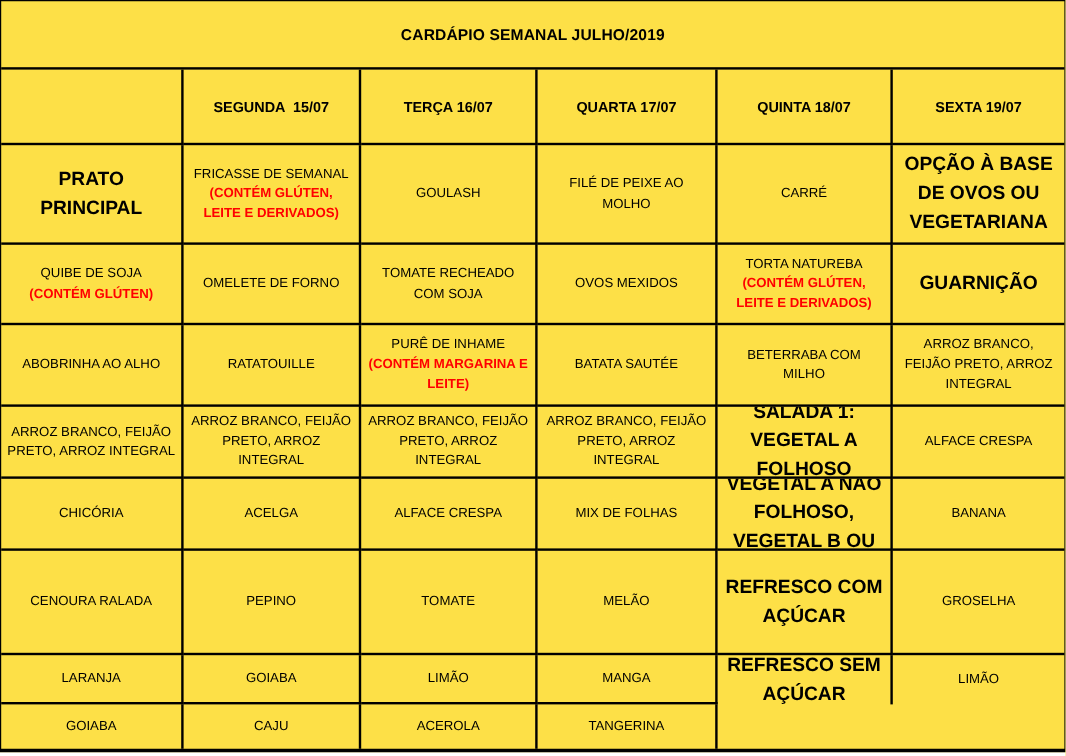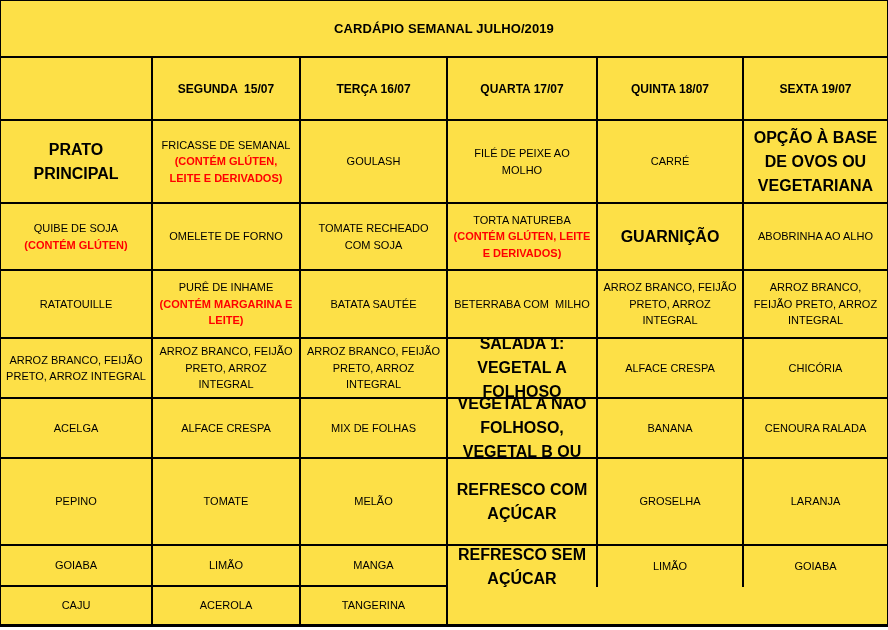--- a/index.html
+++ b/index.html
@@ -126,20 +126,23 @@
         <span class="txt">QUIBE DE SOJA</span>
         <span class="note">(CONTÉM GLÚTEN)</span>
       </div>
     <div class="data">
         <span class="txt">OMELETE DE FORNO</span>
       </div>
     <div class="data">
         <span class="txt">TOMATE RECHEADO COM SOJA</span>
       </div>
     <div class="data">
+        <span class="txt">OVOS MEXIDOS</span>
+      </div>
+    <div class="data">
         <span class="txt">TORTA NATUREBA</span>
         <span class="note">(CONTÉM GLÚTEN, LEITE E DERIVADOS)</span>
       </div>
 
     <div class="label">
         <span class="txt">GUARNIÇÃO</span>
       </div>
     <div class="data">
         <span class="txt">ABOBRINHA AO ALHO</span>
       </div>

